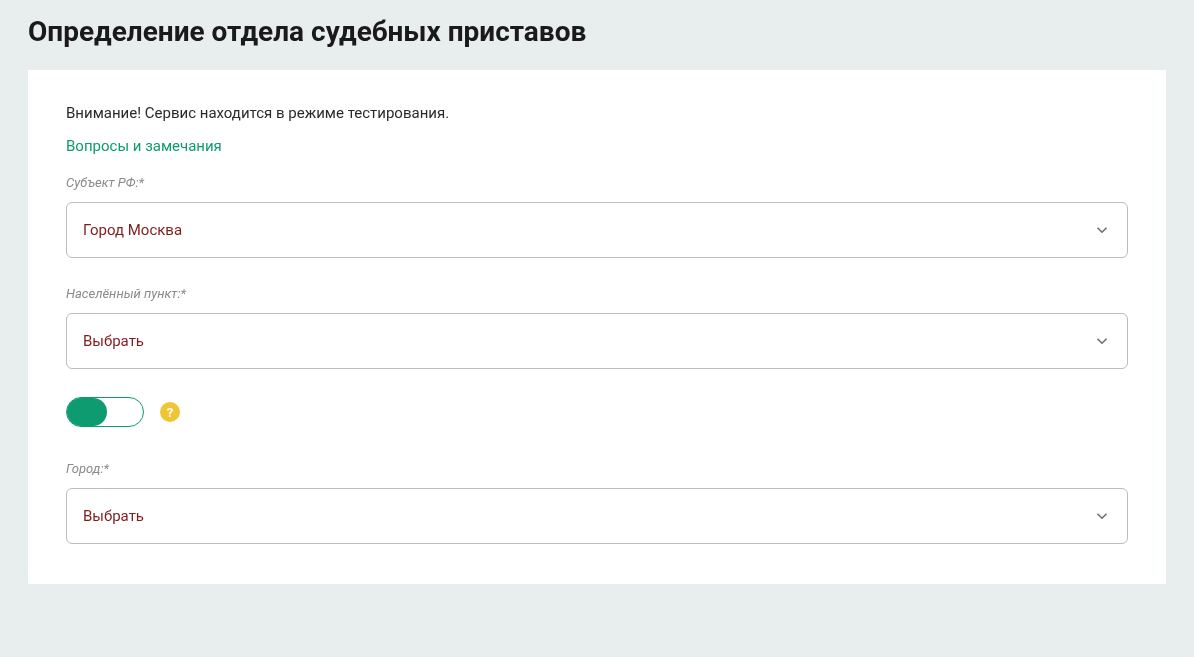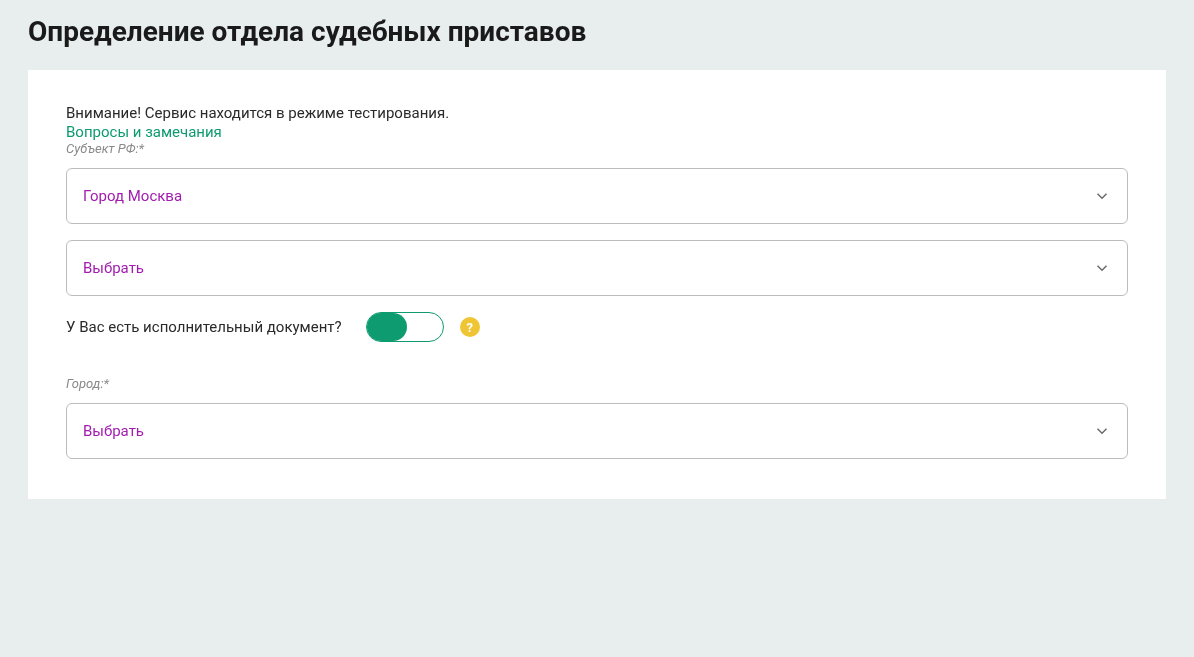--- a/index.html
+++ b/index.html
@@ -23,45 +23,47 @@
       color: #1a1a1a;
       padding: 8px 0 22px 0;
     }
     .form-card {
       background: #fff;
       padding: 34px 38px 40px 38px;
     }
     .warning-text {
       font-size: 15px;
       color: #2a2a2a;
+      margin-bottom: 14px;
     }
     .feedback-link {
       display: inline-block;
       font-size: 15px;
       color: #0d9b6f;
       text-decoration: none;
+      margin-bottom: 20px;
       cursor: pointer;
     }
     .field-group {
-      margin-bottom: 16px;
+      margin-bottom: 28px;
     }
     .field-label {
       font-size: 13px;
       color: #8a8a8a;
       font-style: italic;
       margin-bottom: 12px;
       display: block;
     }
     .select-box {
       width: 100%;
       border: 1px solid #bcbcbc;
       border-radius: 6px;
       padding: 18px 16px;
       font-size: 15px;
-      color: #a21caf;
+      color: #7f1d1d;
       background: #fff;
       cursor: pointer;
       display: flex;
       justify-content: space-between;
       align-items: center;
     }
     .select-value {
       flex: 1;
     }
     .chevron {
@@ -126,30 +128,30 @@
       <label class="field-label">Субъект РФ:*</label>
       <div class="select-box">
         <span class="select-value">Город Москва</span>
         <svg class="chevron" viewBox="0 0 24 24" fill="none" stroke="#6b6b6b" stroke-width="2">
             <polyline points="6 9 12 15 18 9"></polyline>
           </svg>
       </div>
     </div>
 
     <div class="field-group">
+      <label class="field-label">Населённый пункт:*</label>
       <div class="select-box">
         <span class="select-value">Выбрать</span>
         <svg class="chevron" viewBox="0 0 24 24" fill="none" stroke="#6b6b6b" stroke-width="2">
             <polyline points="6 9 12 15 18 9"></polyline>
           </svg>
       </div>
     </div>
 
     <div class="toggle-row">
-      <span class="toggle-label">У Вас есть исполнительный документ?</span>
       <div class="toggle">
         <div class="toggle-knob"></div>
       </div>
       <div class="help-badge">?</div>
     </div>
 
     <div class="field-group" style="margin-bottom:0">
       <label class="field-label">Город:*</label>
       <div class="select-box">
         <span class="select-value">Выбрать</span>

